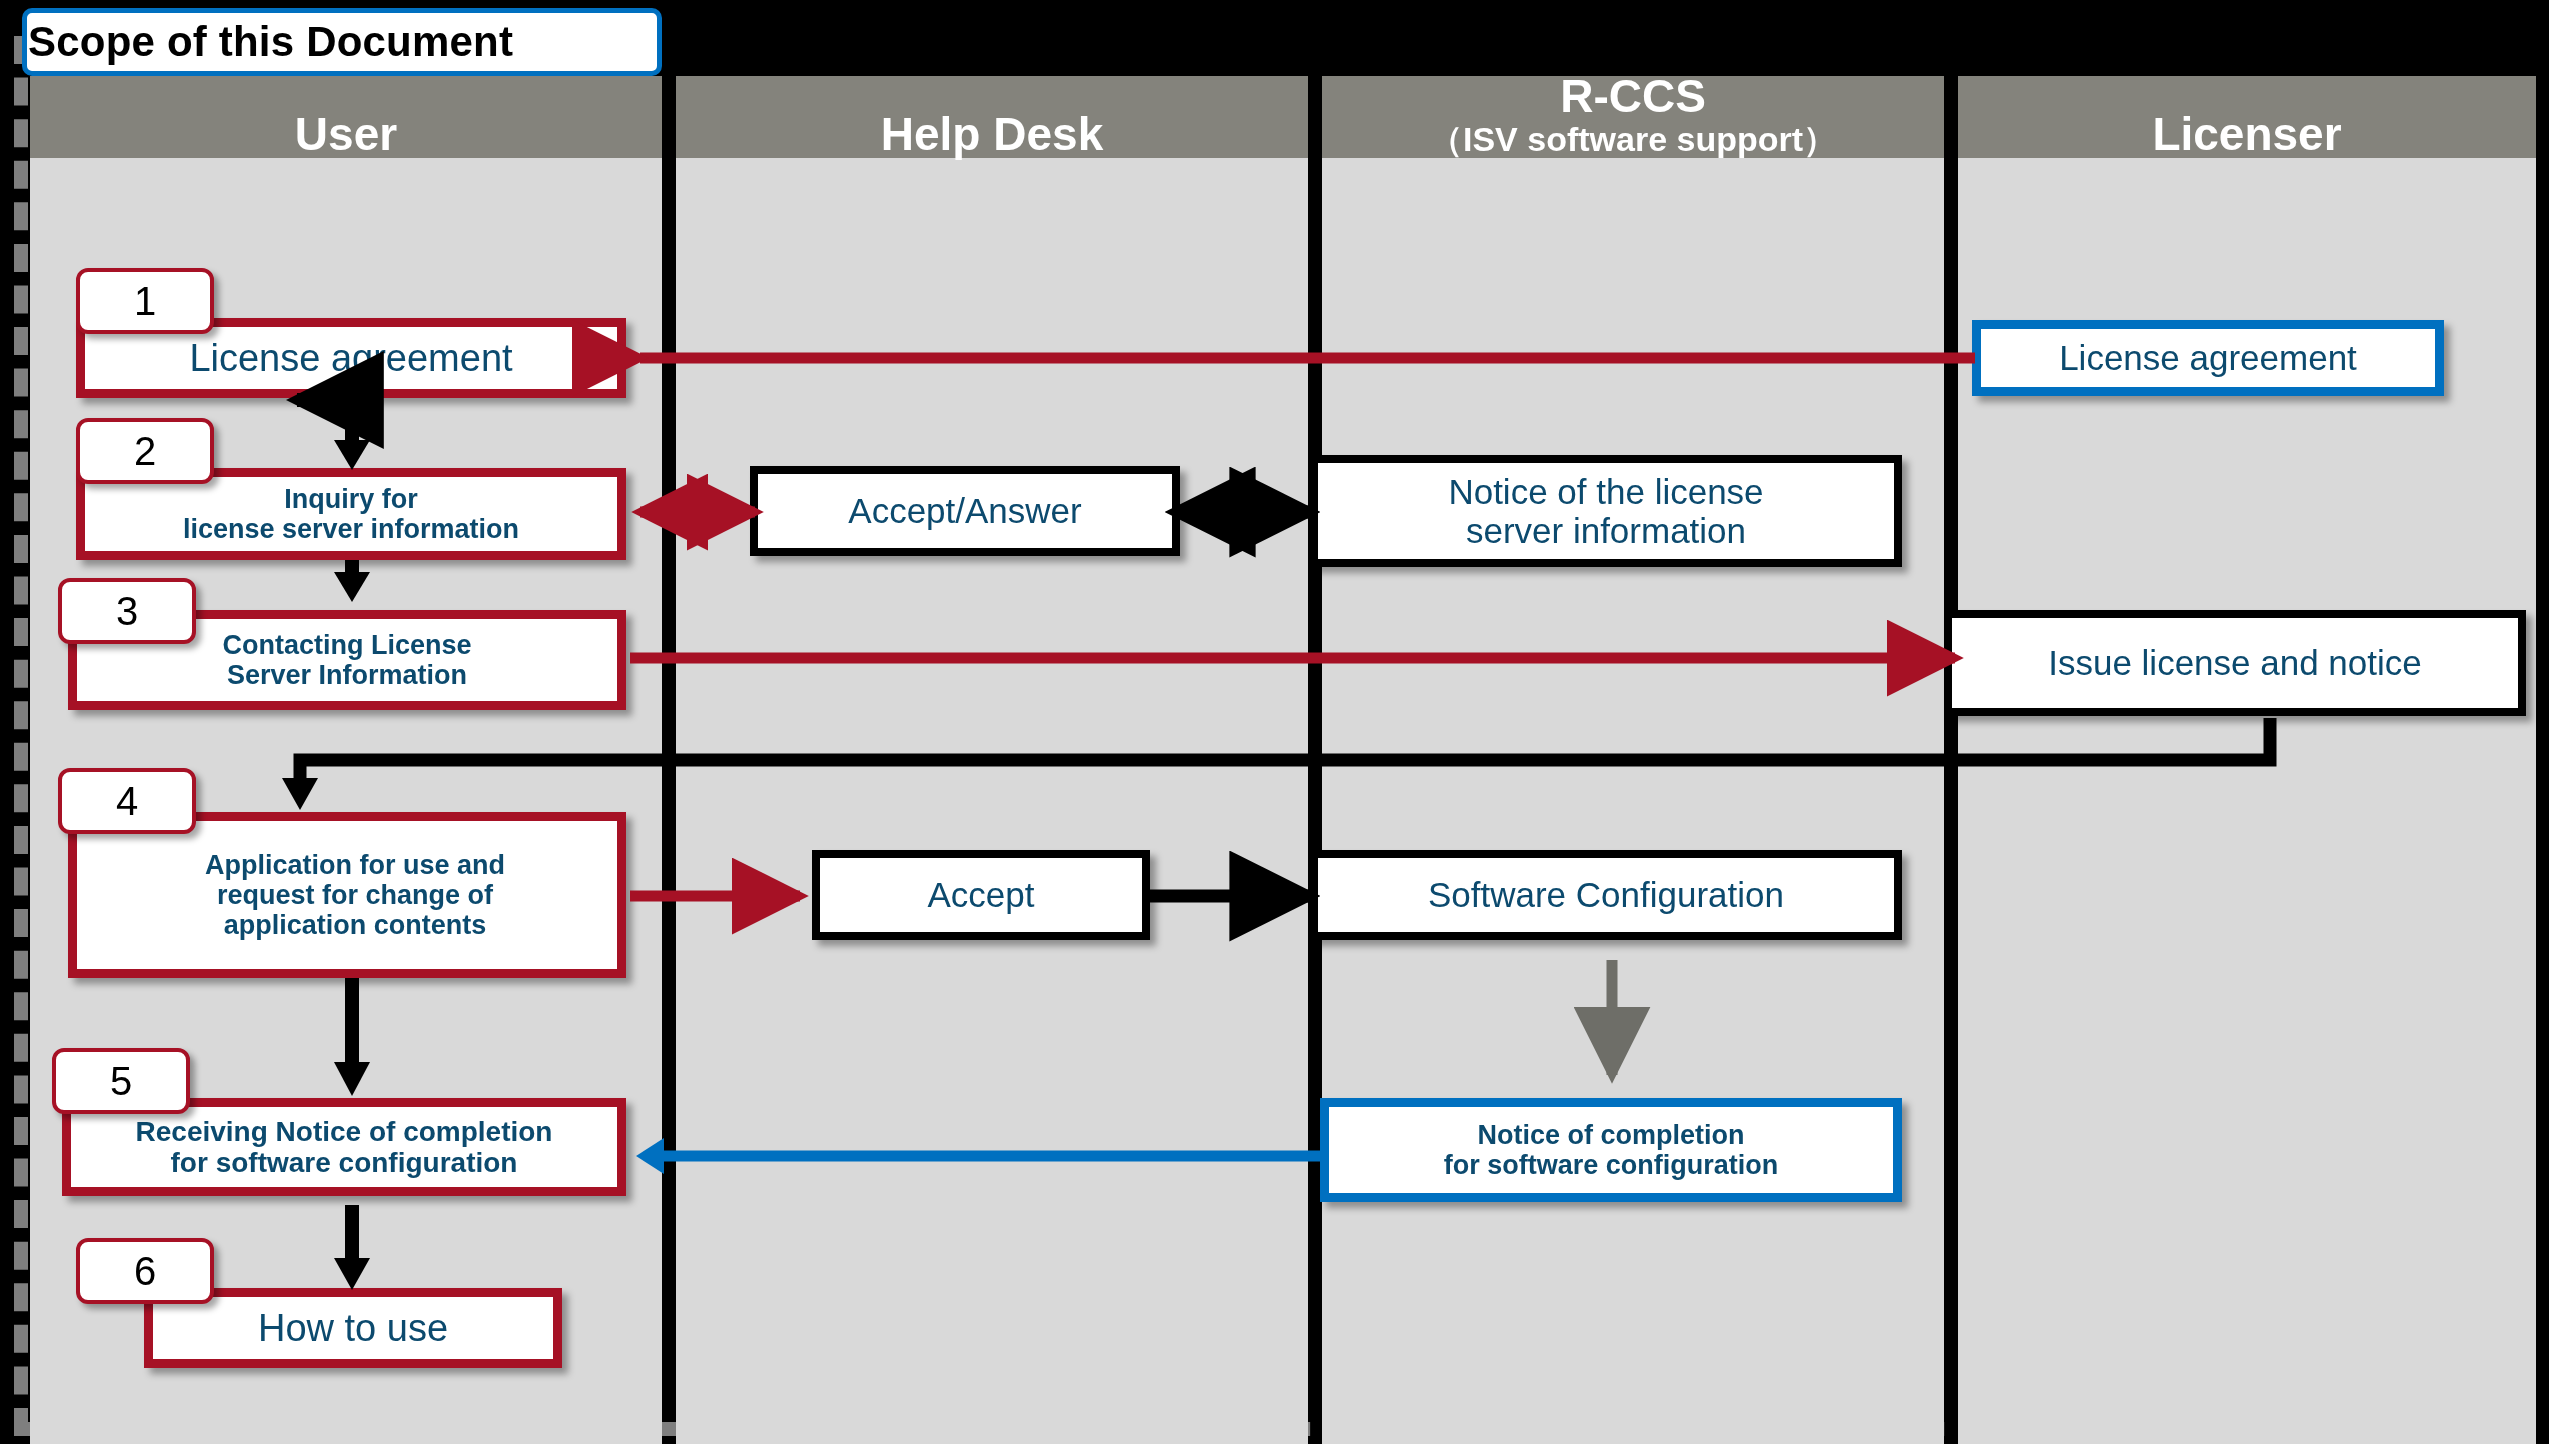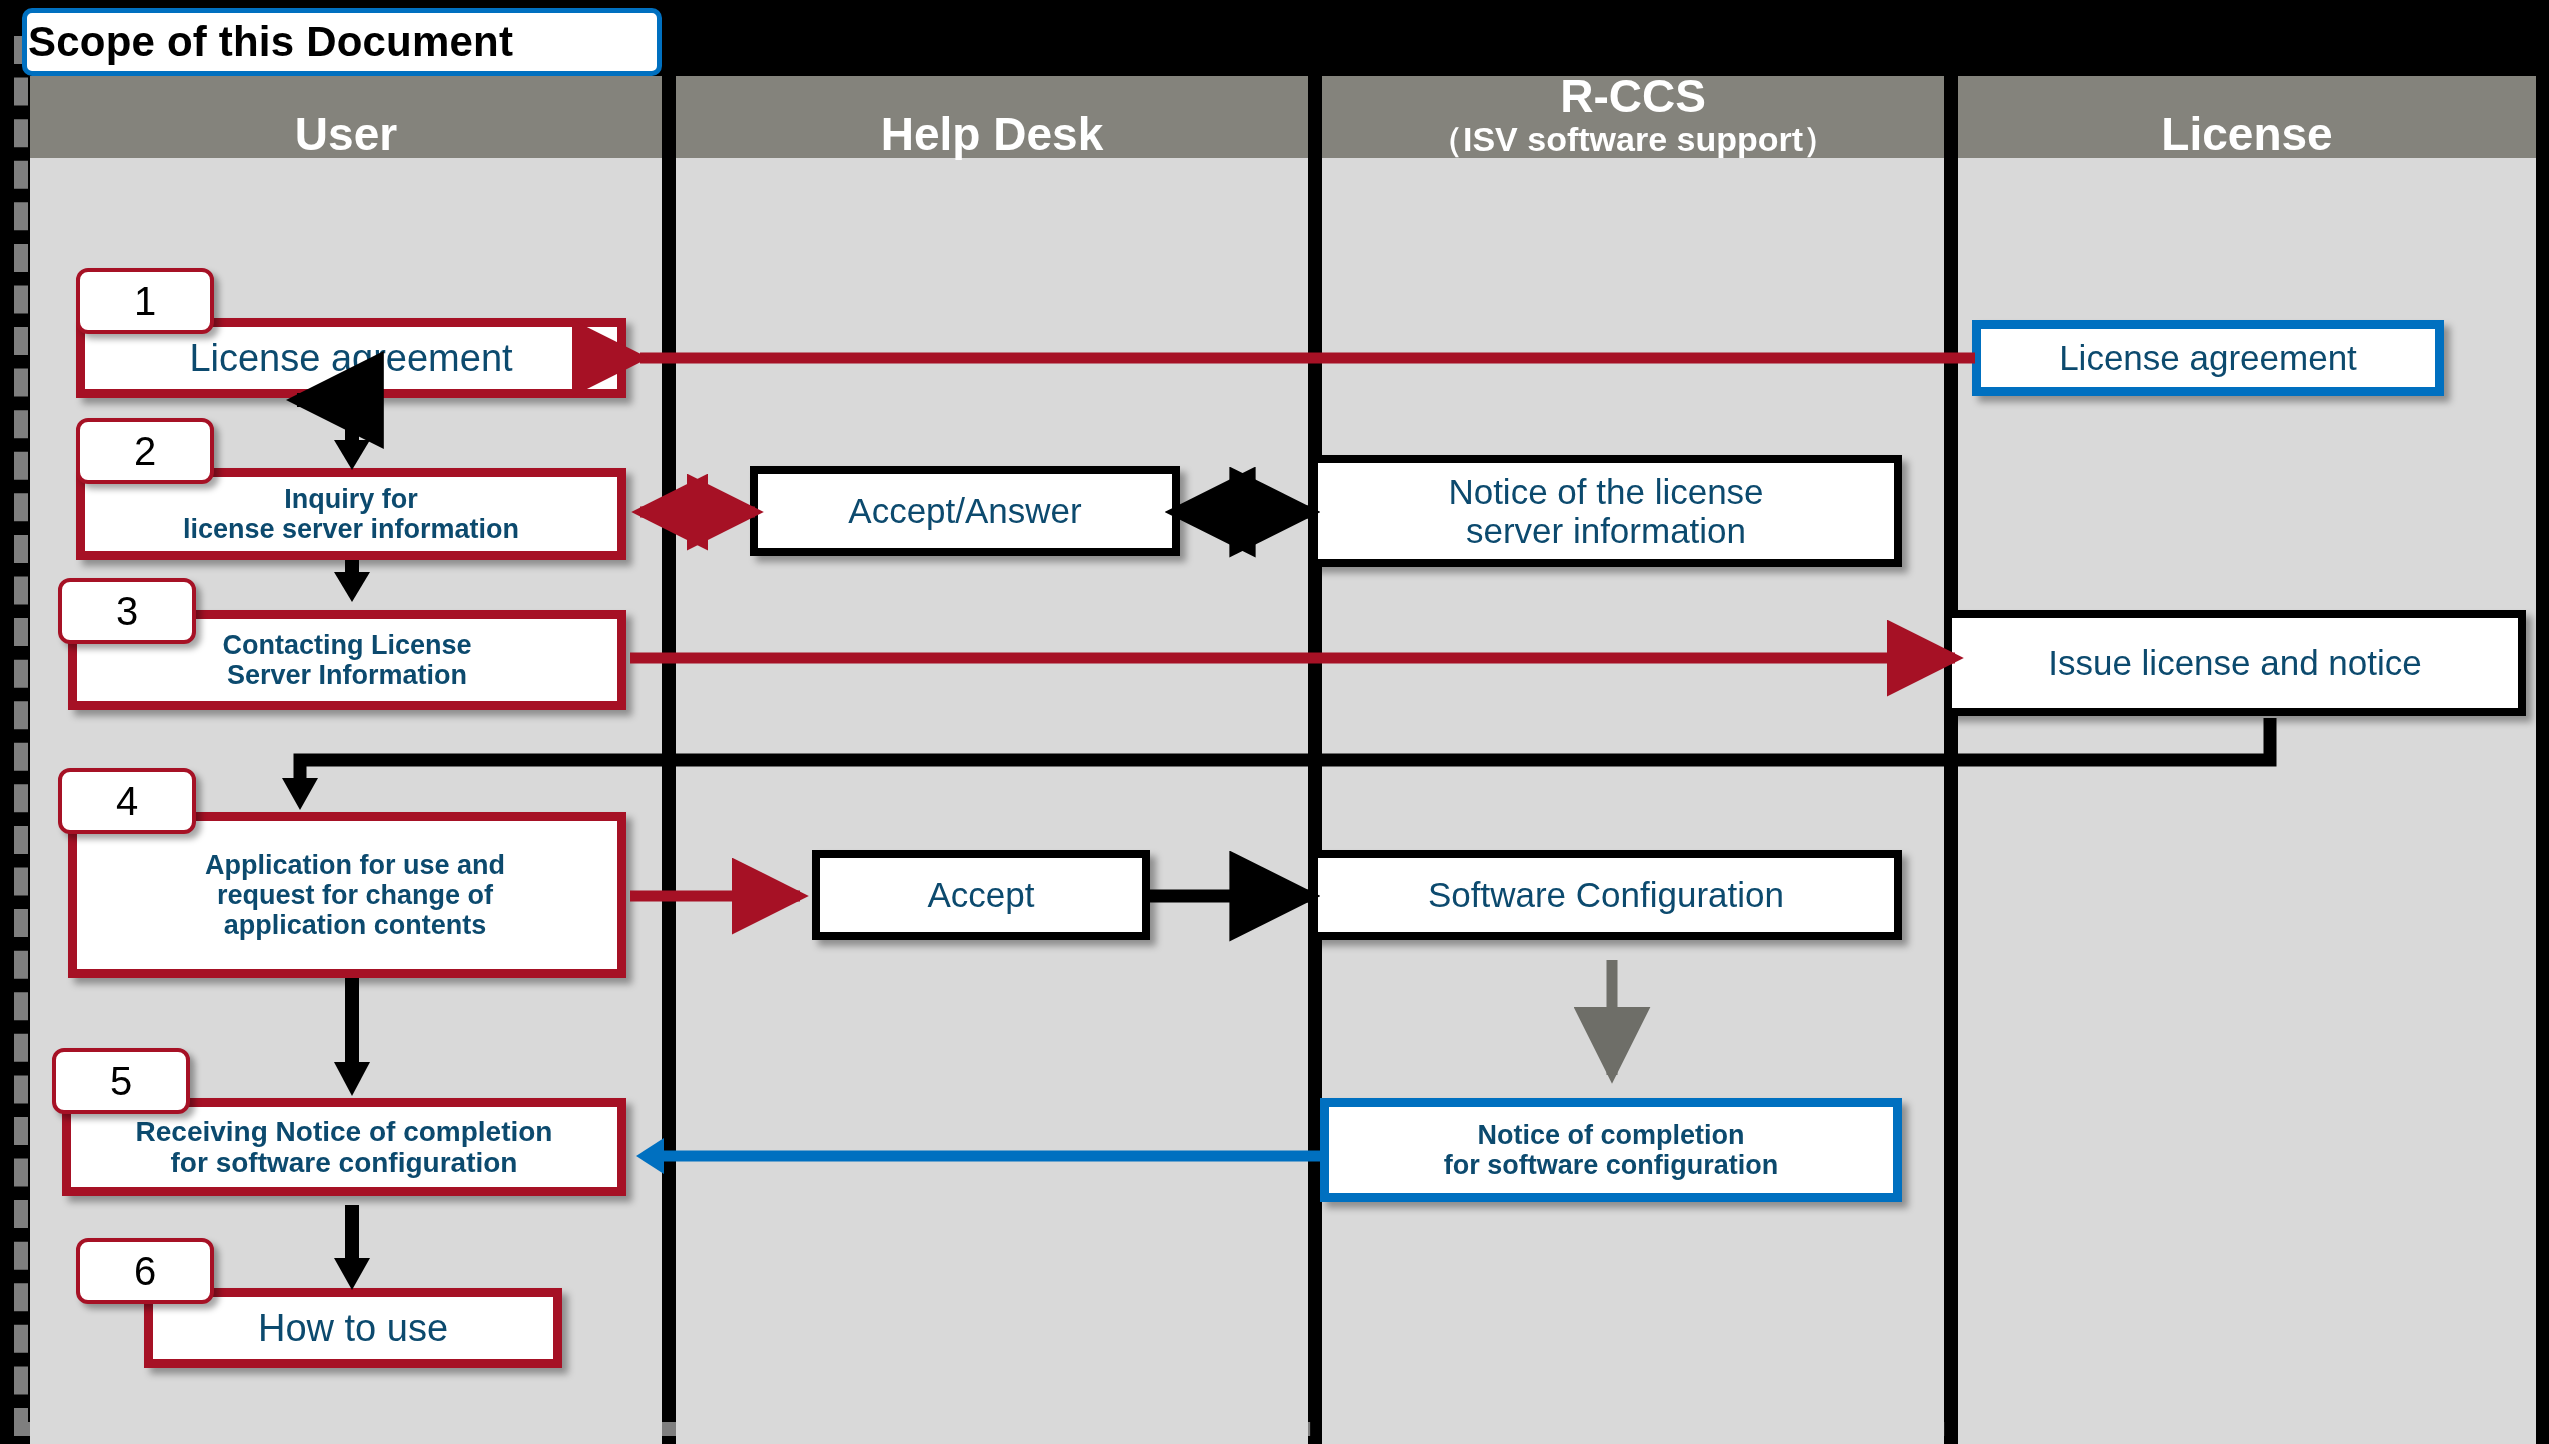--- a/index.html
+++ b/index.html
@@ -75,21 +75,21 @@
     </div>
   </div>
   <div class="lane lane-3">
     <div class="lane-head">
       <div class="l1">R-CCS</div>
       <div class="l2">（ISV software support）</div>
     </div>
   </div>
   <div class="lane lane-4">
     <div class="lane-head">
-      <div class="l1">License</div>
+      <div class="l1">Licenser</div>
     </div>
   </div>
 
   <svg id="arrows" viewBox="0 0 2549 1444">
     <defs>
       <marker id="ah-red" markerWidth="7" markerHeight="7" refX="6.2" refY="3.5" orient="auto">
         <path d="M0,0 L7,3.5 L0,7 z" fill="#A61125"></path>
       </marker>
       <marker id="ah-red-s" markerWidth="7" markerHeight="7" refX="0.8" refY="3.5" orient="auto">
         <path d="M7,0 L0,3.5 L7,7 z" fill="#A61125"></path>

